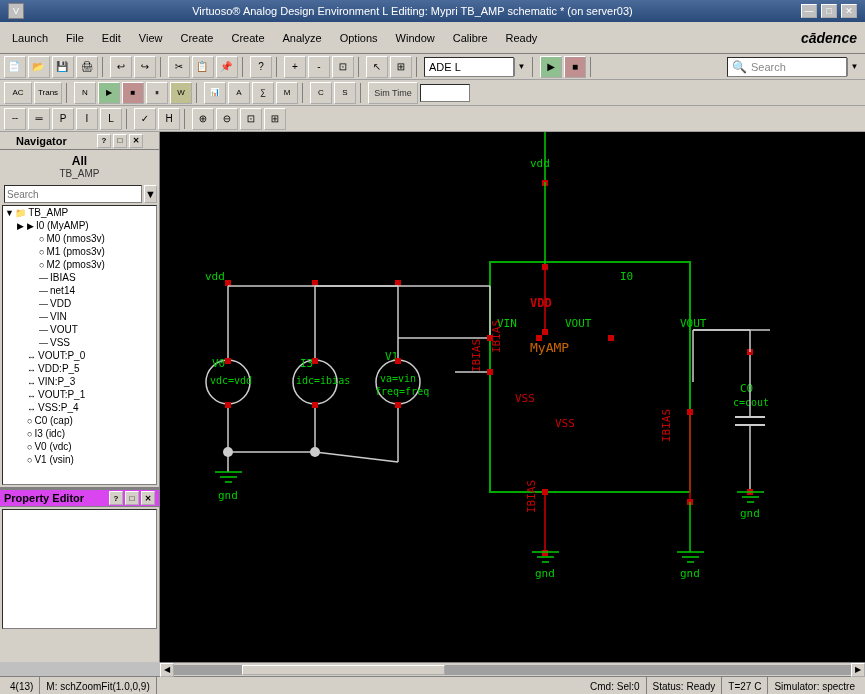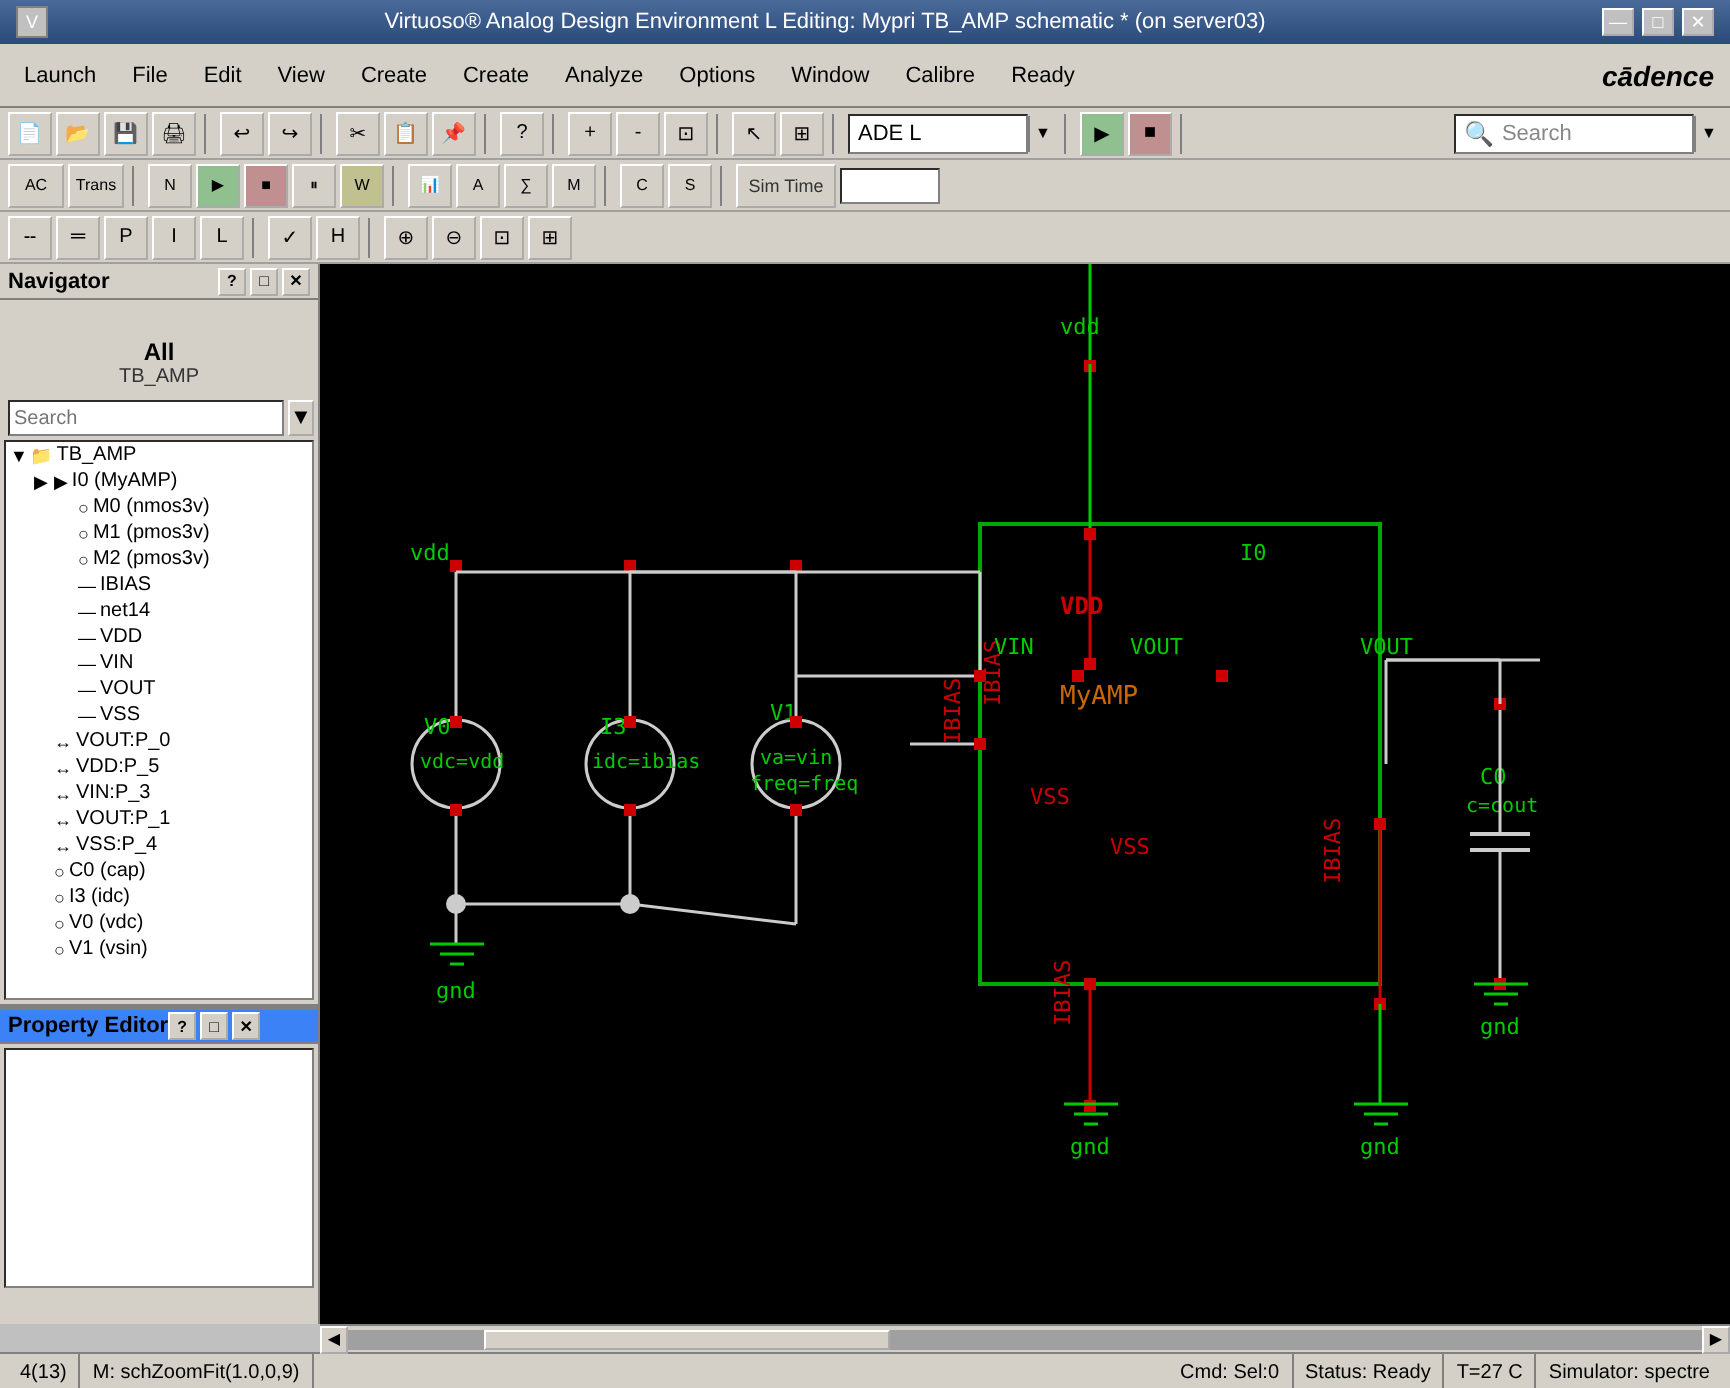--- a/index.html
+++ b/index.html
@@ -108,40 +108,40 @@
     #navigator {
       border-bottom: 2px solid #808080;
       flex: 0 0 auto;
     }
     .panel-header {
       background: #d4d0c8;
       height: 18px;
       display: flex;
       align-items: center;
       justify-content: space-between;
-      padding: 0 4px;
+      padding: 0 16px;
       border-bottom: 1px solid #808080;
       font-weight: bold;
       font-size: 11px;
     }
     .panel-header-btns { display: flex; gap: 2px; }
     .phbtn {
       width: 14px; height: 14px;
       background: #d4d0c8;
       border: 1px outset #fff;
       font-size: 8px;
       display: flex; align-items: center; justify-content: center;
       cursor: pointer;
     }
 
     .nav-all-section {
       padding: 4px;
       text-align: center;
     }
-    .nav-all-label { font-weight: bold; font-size: 12px; margin-top: 15px; }
+    .nav-all-label { font-weight: bold; font-size: 12px; }
     .nav-sub-label { font-size: 10px; color: #333; }
 
     .nav-search {
       display: flex;
       align-items: center;
       margin: 2px 4px;
       gap: 2px;
     }
     .nav-search input {
       flex: 1;
@@ -179,24 +179,25 @@
     }
     .tree-icon { margin-right: 2px; font-size: 9px; }
     .tree-toggle { width: 10px; font-size: 9px; cursor: pointer; }
 
     
     #property-editor {
       flex: 1;
       background: #d4d0c8;
     }
     .prop-header {
-      background: #3b82f6;
+      background: #d946ef;
       height: 18px;
       display: flex;
       align-items: center;
+      justify-content: space-between;
       padding: 0 4px;
       border-top: 1px solid #808080;
       border-bottom: 1px solid #808080;
       font-weight: bold;
       font-size: 11px;
     }
     .prop-content {
       background: white;
       margin: 2px;
       height: 120px;

